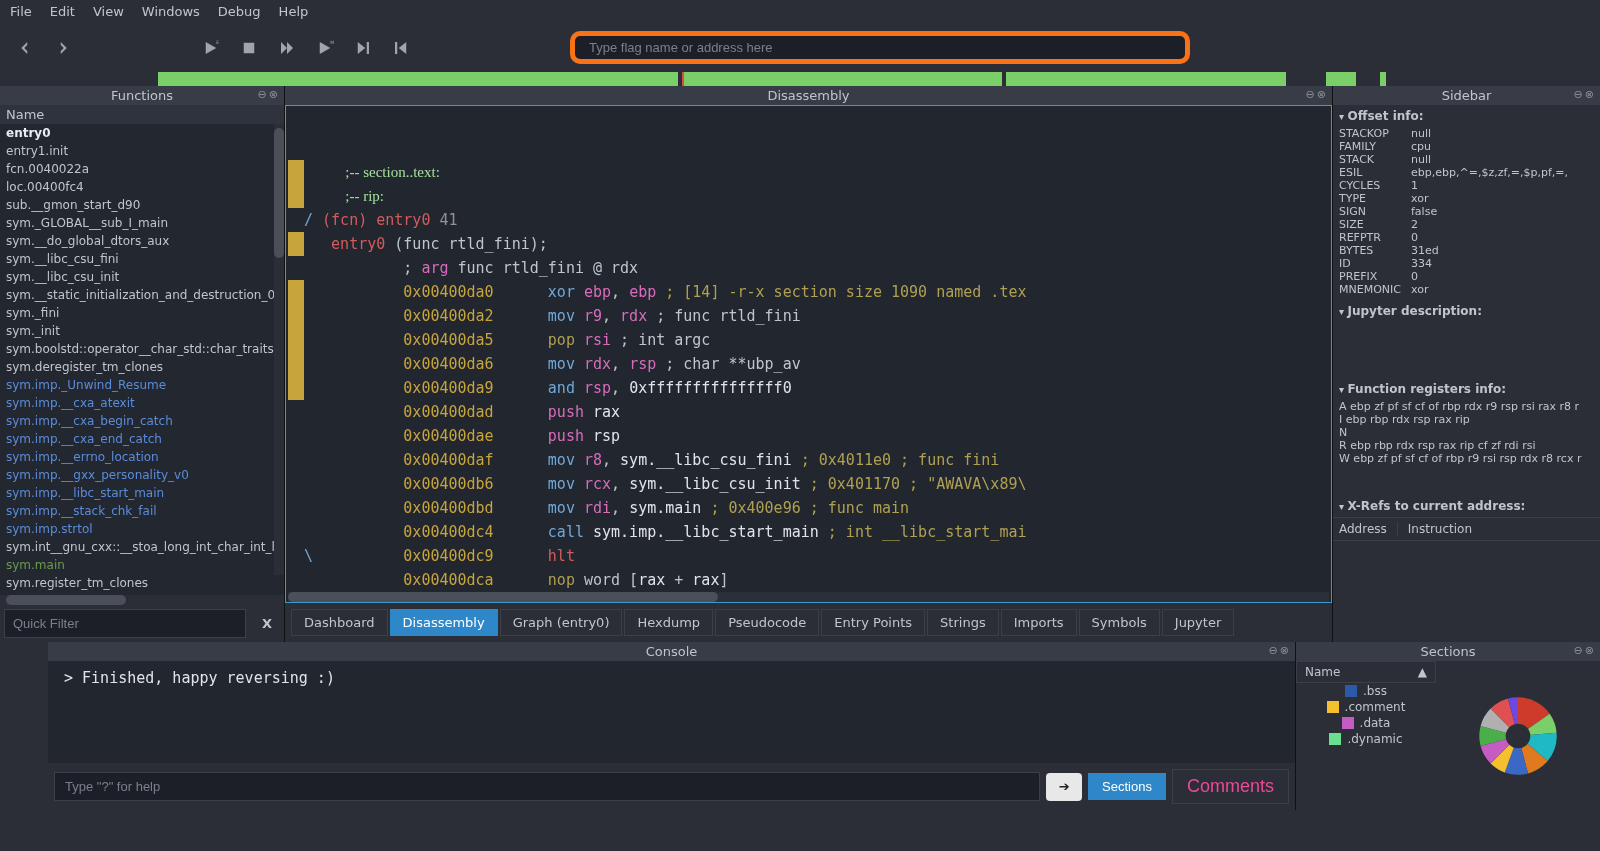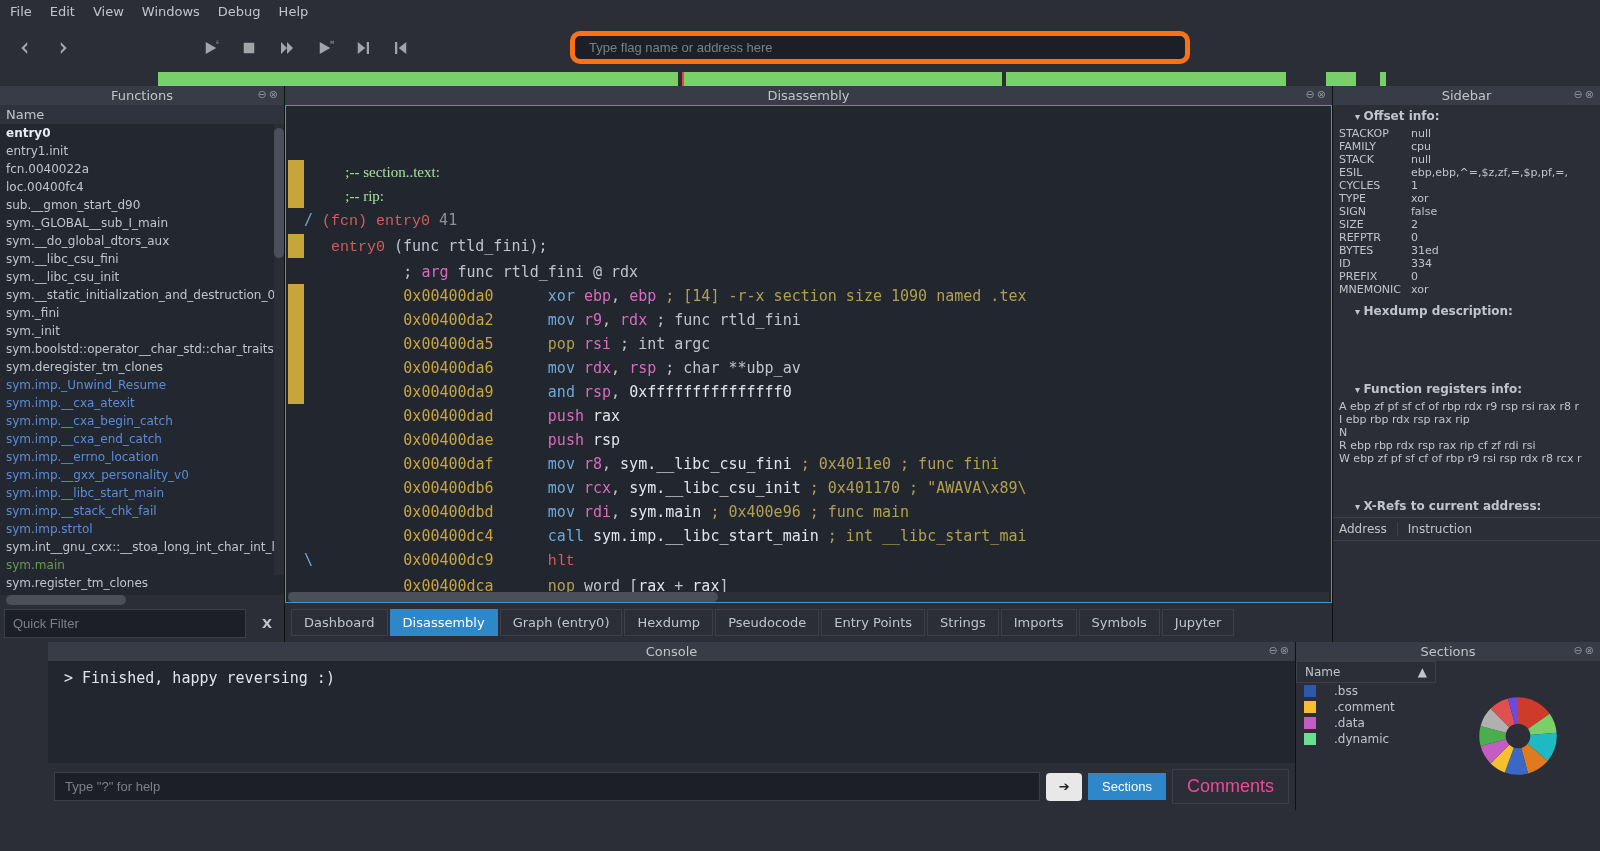--- a/index.html
+++ b/index.html
@@ -163,21 +163,21 @@
   white-space: pre;
   overflow: hidden;
 }
 .disasm-content {
   padding: 6px 2px;
 }
 .gutter { display:inline-block; width:16px; text-align:center; }
 .gut-yellow { background: #c8a53a; color: #c8a53a; }
 .c-default { color: #c0c5cb; }
 .c-green-comment { color: #a4e09b; font-family: Liberation Serif, serif; }
-.c-red { color: #d35c5c; font-family: Liberation Mono, monospace; }
+.c-red { color: #d35c5c; }
 .c-gray { color: #929292; }
 .c-yellow { color: #c8a53a; }
 .c-pink { color: #da6bbd; }
 .c-blue { color: #6fa8d9; }
 .c-darkyellow { color: #b0a050; }
 .c-white { color: #e0e4ea; }
 .disasm-scroll-h {
   position: absolute;
   bottom: 0; left: 2px; right: 2px;
   height: 10px;
@@ -226,21 +226,21 @@
 .sb-label { font-weight: bold; width: 64px; }
 .sb-input {
   flex: 1;
   background: #1c1f27;
   border: 1px solid #3a3f48;
   padding: 3px 6px;
   color: #c0c5cb;
   font-size: 12px;
 }
 .sb-section {
-  padding: 4px 22px;
+  padding: 4px 6px;
   font-size: 12px;
   font-weight: bold;
 }
 .sb-section::before { content: "▾ "; font-size: 10px; }
 .sb-table {
   font-size: 11px;
   line-height: 13px;
   padding: 0 6px 4px 6px;
 }
 .sb-kv { display: flex; }
@@ -333,22 +333,23 @@
 .sections-list .hdr {
   display: flex;
   justify-content: space-between;
   padding: 3px 8px;
   border: 1px solid #3a3f48;
   font-size: 12px;
 }
 .sections-list .row {
   display: flex;
   align-items: center;
-  gap: 18px;
+  gap: 6px;
   padding: 1px 8px;
+  justify-content: center;
 }
 .swatch { width: 12px; height: 12px; }
 .pie-wrap { flex: 1; display: flex; align-items: center; justify-content: center; }
 svg.pie { width: 88px; height: 88px; }
 </style>
 </head>
 <body>
 
 <div class="menubar" id="menubar">
     <span>File</span>
@@ -540,21 +541,21 @@
         </div>
         <div class="sb-kv">
           <span class="k">PREFIX</span>
           <span class="v">0</span>
         </div>
         <div class="sb-kv">
           <span class="k">MNEMONIC</span>
           <span class="v">xor</span>
         </div>
       </div>
-    <div class="sb-section">Hexdump description:</div>
+    <div class="sb-section">Jupyter description:</div>
     <div style="height:56px"></div>
     <div class="sb-section">Function registers info:</div>
     <div class="sb-body" id="regs">
         <div>A  ebp zf pf sf cf of rbp rdx r9 rsp rsi rax r8 r</div>
         <div>I   ebp rbp rdx rsp rax rip</div>
         <div>N</div>
         <div>R  ebp rbp rdx rsp rax rip cf zf rdi rsi</div>
         <div>W ebp zf pf sf cf of rbp r9 rsi rsp rdx r8 rcx r</div>
       </div>
     <div style="height:30px"></div>

